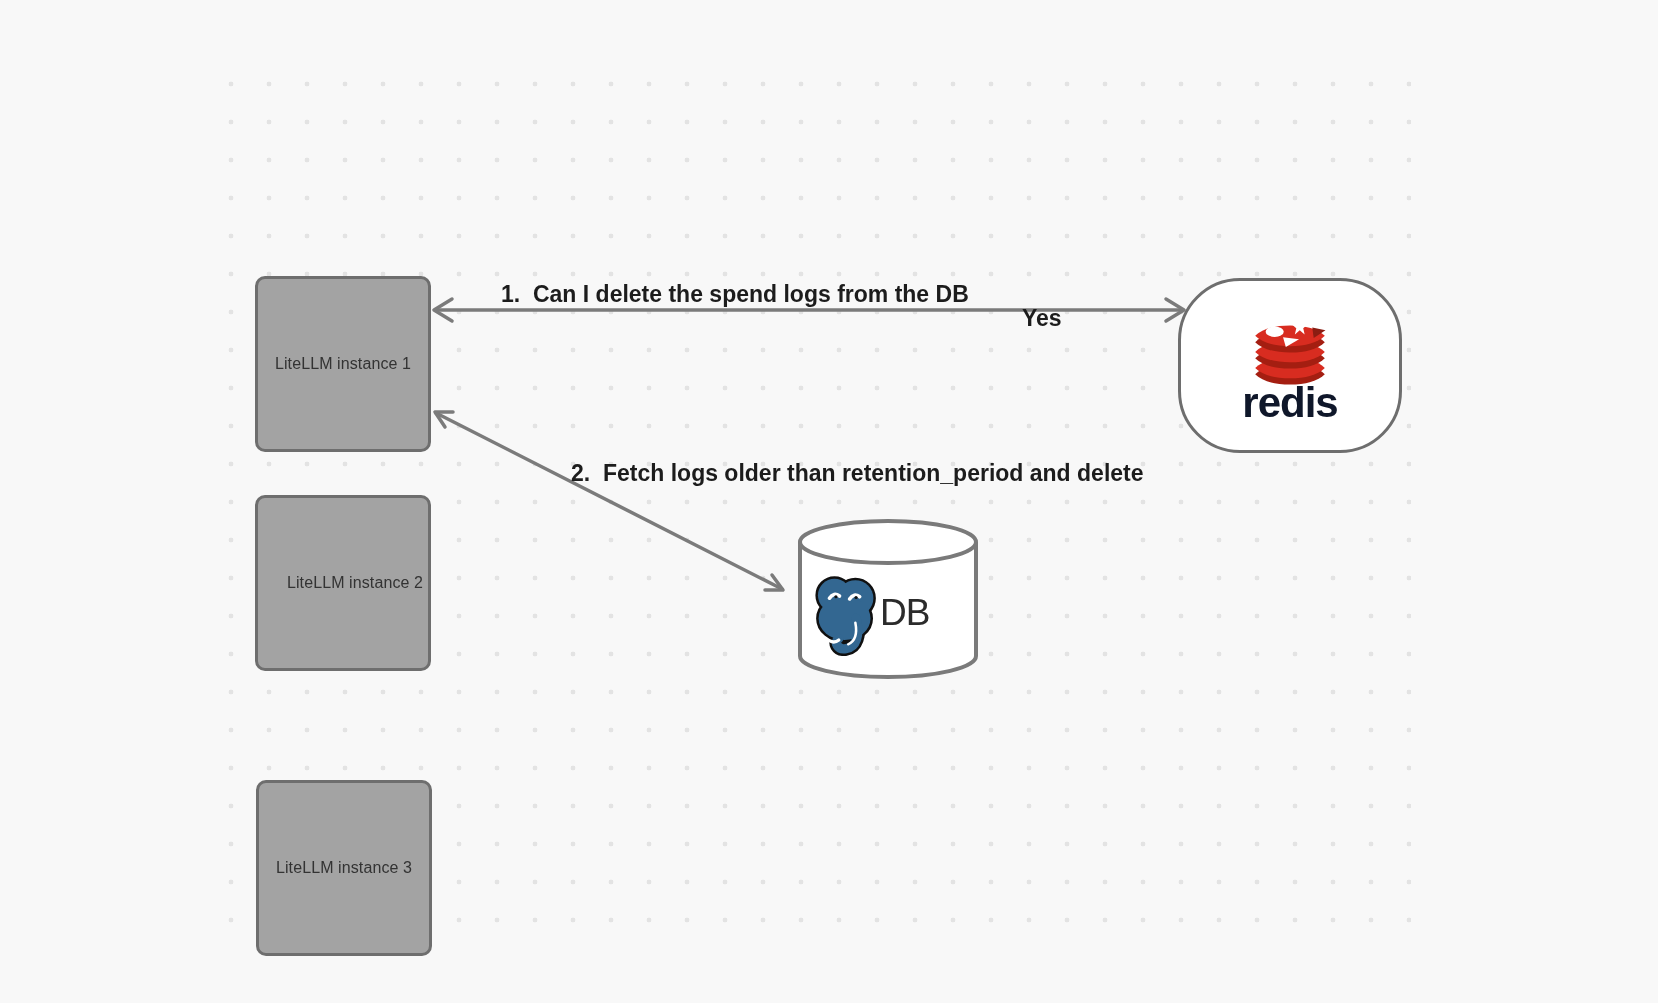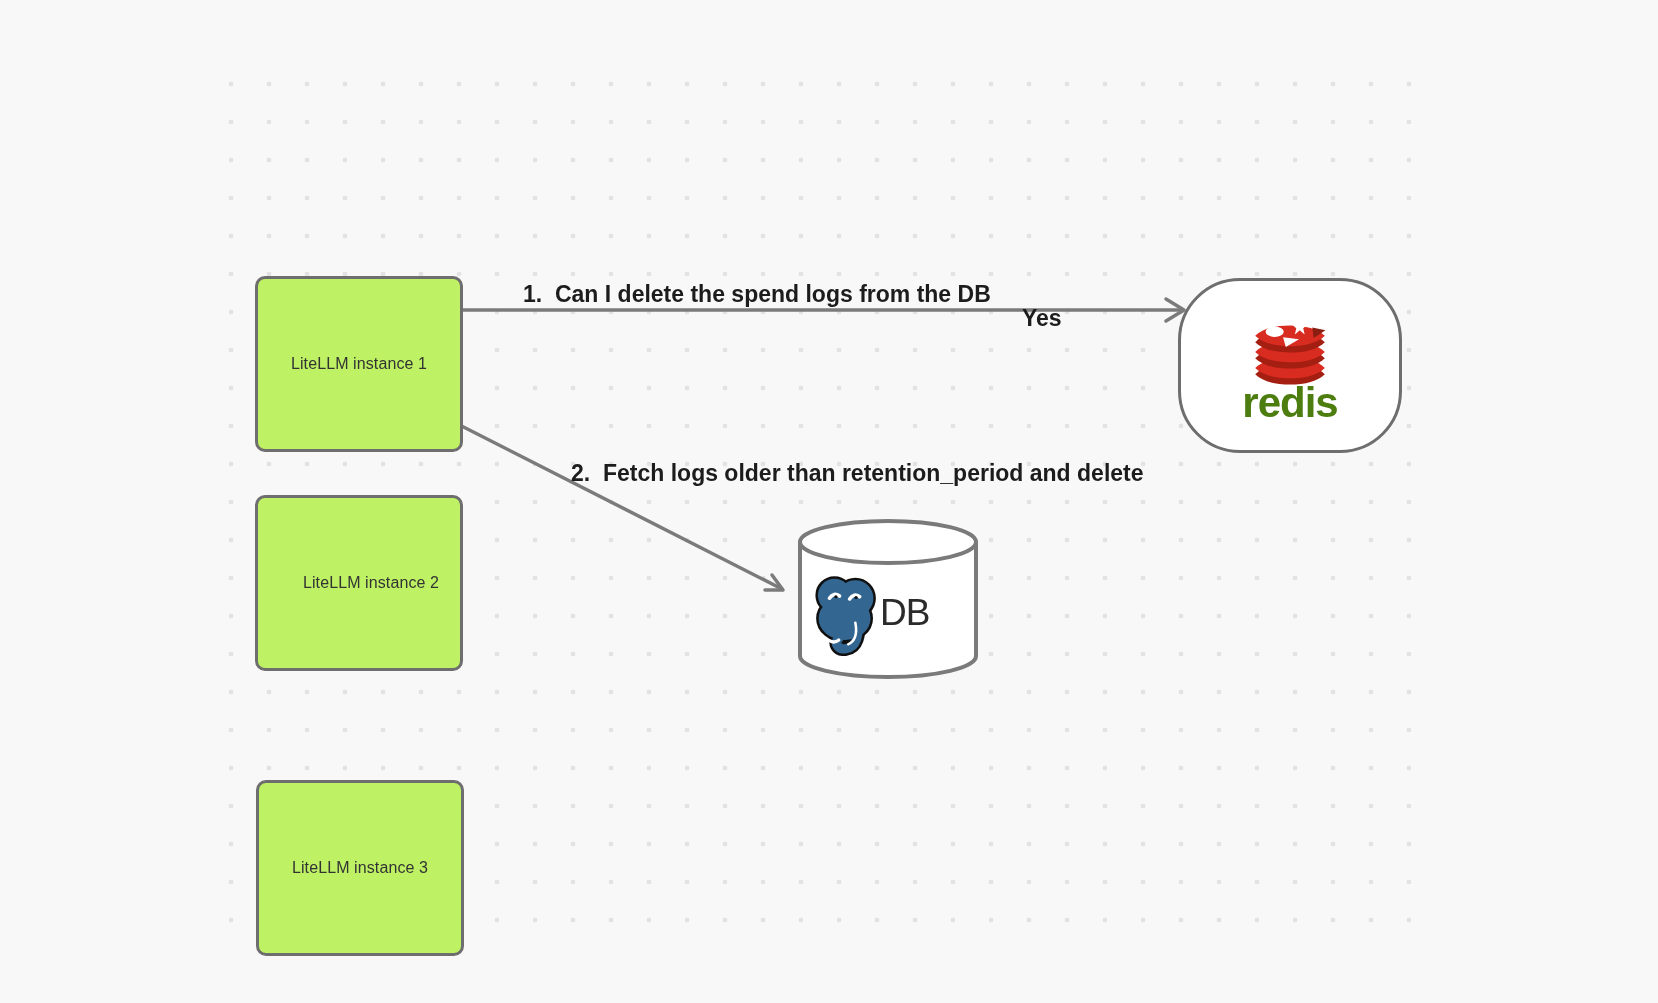--- a/index.html
+++ b/index.html
@@ -12,46 +12,46 @@
   .canvas{position:absolute;inset:0;}
   .dot-grid{
     position:absolute;left:218px;top:70px;width:1193px;height:855px;
     background-image:radial-gradient(circle at 13px 14px,#e3e3e3 2.4px,rgba(0,0,0,0) 2.6px);
     background-size:38px 38px;
   }
   svg.wires{position:absolute;left:0;top:0;width:1658px;height:1003px;}
   .wires line,.wires polyline{stroke:#7b7b7b;stroke-width:3.5;fill:none;stroke-linecap:round;stroke-linejoin:round;}
 
   .node.box{
-    position:absolute;width:208px;height:176px;
-    background:#bef264;border:3.5px solid #6e6e6e;border-radius:10px;
+    position:absolute;width:176px;height:176px;
+    background:#a3a3a3;border:3.5px solid #6e6e6e;border-radius:10px;
     display:flex;align-items:center;justify-content:center;
     box-sizing:border-box;
   }
   .node.box span{font-size:16px;color:#333333;letter-spacing:0.1px;}
   #inst1{left:255px;top:276px;}
   #inst2{left:255px;top:495px;padding-left:24px;}
   #inst3{left:256px;top:756px;margin-top:24px;}
 
   .node.redis{
     position:absolute;left:1178px;top:278px;width:224px;height:175px;
     background:#ffffff;border:3.5px solid #6e6e6e;border-radius:62px;
     display:flex;flex-direction:column;align-items:center;justify-content:center;
     box-sizing:border-box;
   }
   .redis-word{
-    font-size:42px;font-weight:700;color:#4d7c0f;line-height:1;
+    font-size:42px;font-weight:700;color:#0f172a;line-height:1;
     margin-top:-4px;letter-spacing:-1px;
   }
 
   .edge-label{
     position:absolute;font-size:23px;font-weight:700;color:#1c1c1c;
     white-space:pre;line-height:28px;
   }
-  #edge1-label{left:523px;top:280px;}
+  #edge1-label{left:501px;top:280px;}
   #edge1-yes{left:1022px;top:280px;margin-top:24px;}
   #edge2-label{left:571px;top:447px;margin-top:12px;}
 
   .db-node{position:absolute;left:796px;top:517px;width:184px;height:168px;}
   .db-node .cyl{position:absolute;left:0;top:0;}
   .db-node .pg{position:absolute;left:14px;top:58px;}
   .db-label{
     position:absolute;left:84px;top:77px;
     font-size:37px;font-weight:400;color:#2b2b2b;line-height:1;letter-spacing:-1px;
   }

